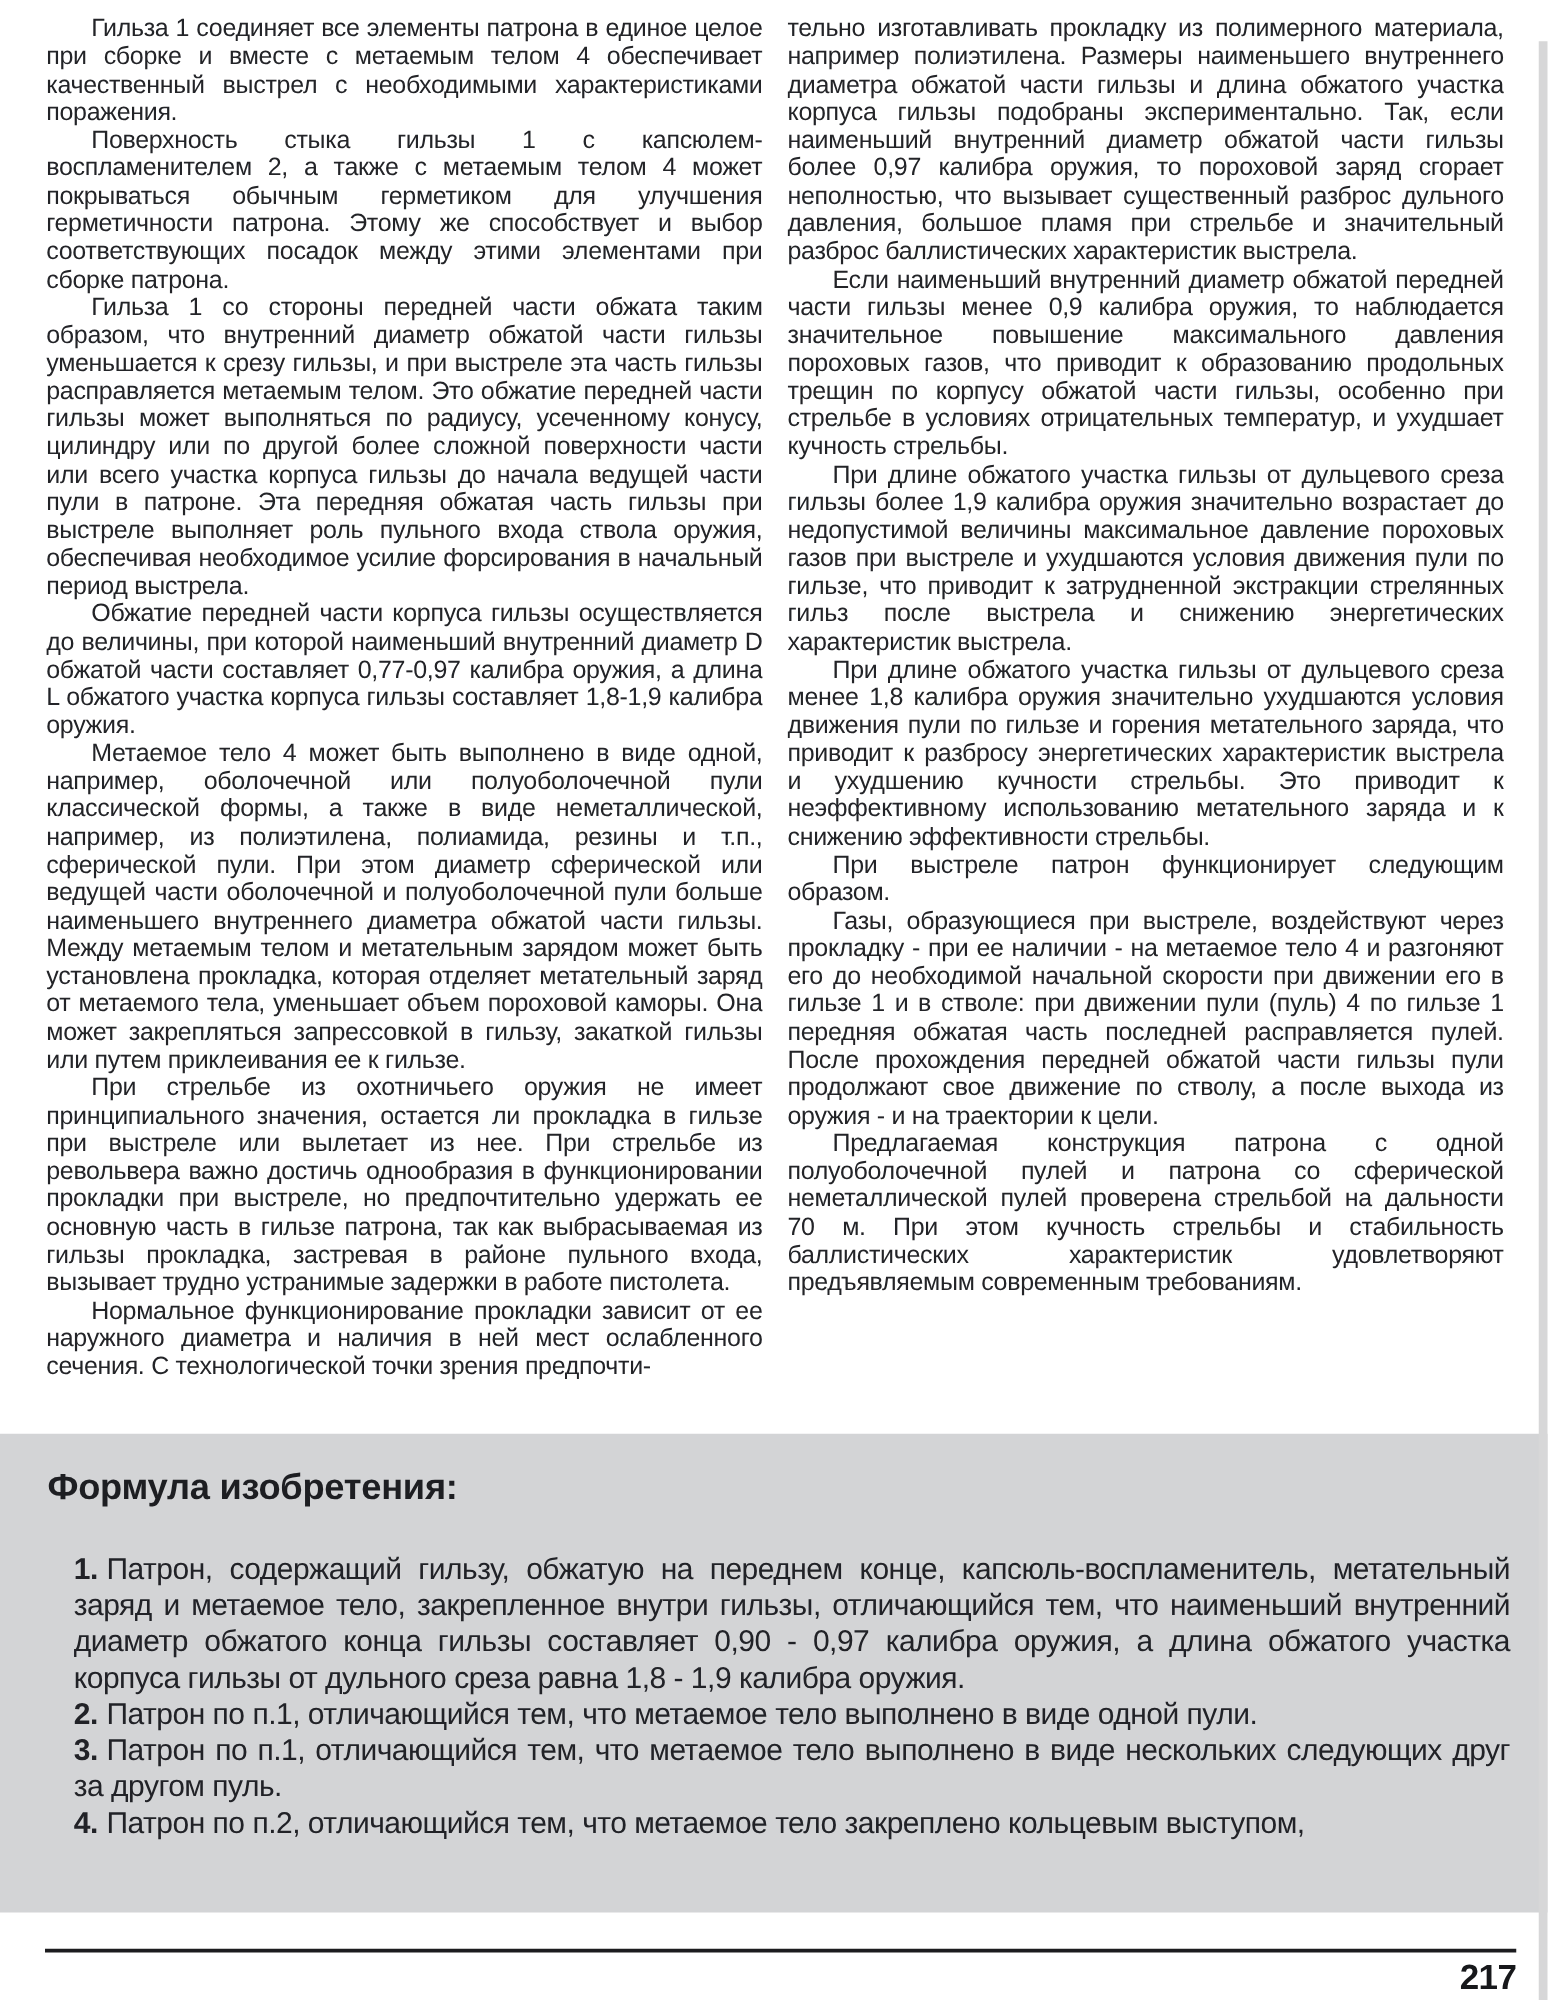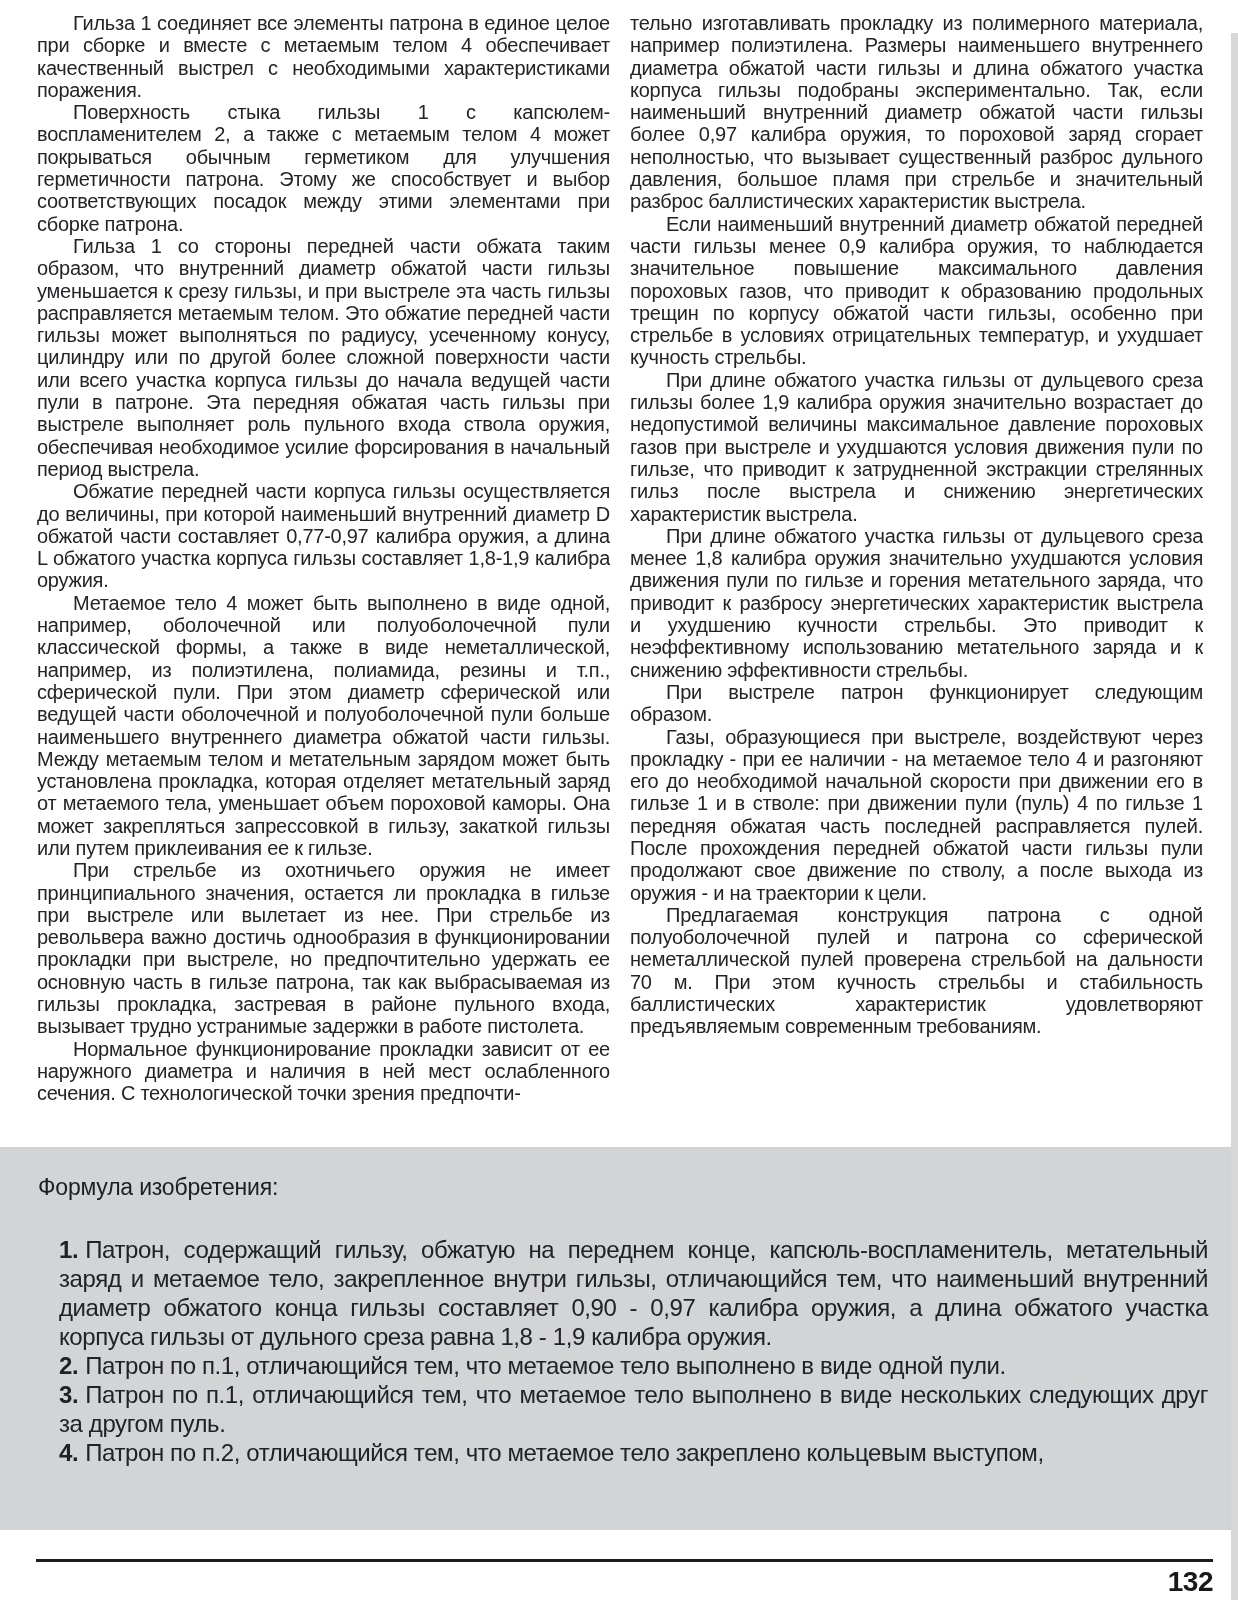--- a/index.html
+++ b/index.html
@@ -35,22 +35,22 @@
     position: absolute;
     top: 1147px;
     left: 0;
     width: 1238px;
     height: 383px;
     background: #d3d4d6;
     padding: 27px 30px 0 38px;
     overflow: hidden;
   }
   .claims-heading {
-    font-size: 23px;
-    font-weight: 400;
+    font-size: 29px;
+    font-weight: 700;
     letter-spacing: -0.2px;
     color: #1d1e22;
     margin-bottom: 34px;
   }
   .claims p {
     font-size: 24px;
     line-height: 29px;
     letter-spacing: -0.4px;
     text-align: justify;
     color: #212227;
@@ -112,14 +112,14 @@
 
 <div class="claims">
   <div class="claims-heading">Формула изобретения:</div>
   <p><span class="claim-num">1.</span><span>Патрон, содержащий гильзу, обжатую на переднем конце, капсюль-воспламенитель, метательный заряд и метаемое тело, закрепленное внутри гильзы, отличающийся тем, что наименьший внутренний диаметр обжатого конца гильзы составляет 0,90 - 0,97 калибра оружия, а длина обжатого участка корпуса гильзы от дульного среза равна 1,8 - 1,9 калибра оружия.</span></p>
   <p><span class="claim-num">2.</span><span>Патрон по п.1, отличающийся тем, что метаемое тело выполнено в виде одной пули.</span></p>
   <p><span class="claim-num">3.</span><span>Патрон по п.1, отличающийся тем, что метаемое тело выполнено в виде нескольких следующих друг за другом пуль.</span></p>
   <p><span class="claim-num">4.</span><span>Патрон по п.2, отличающийся тем, что метаемое тело закреплено кольцевым выступом,</span></p>
 </div>
 
 <div class="footer-rule"></div>
-<div class="page-number">132</div>
+<div class="page-number">217</div>
 <div class="edge-strip"></div>
 
 </body></html>

